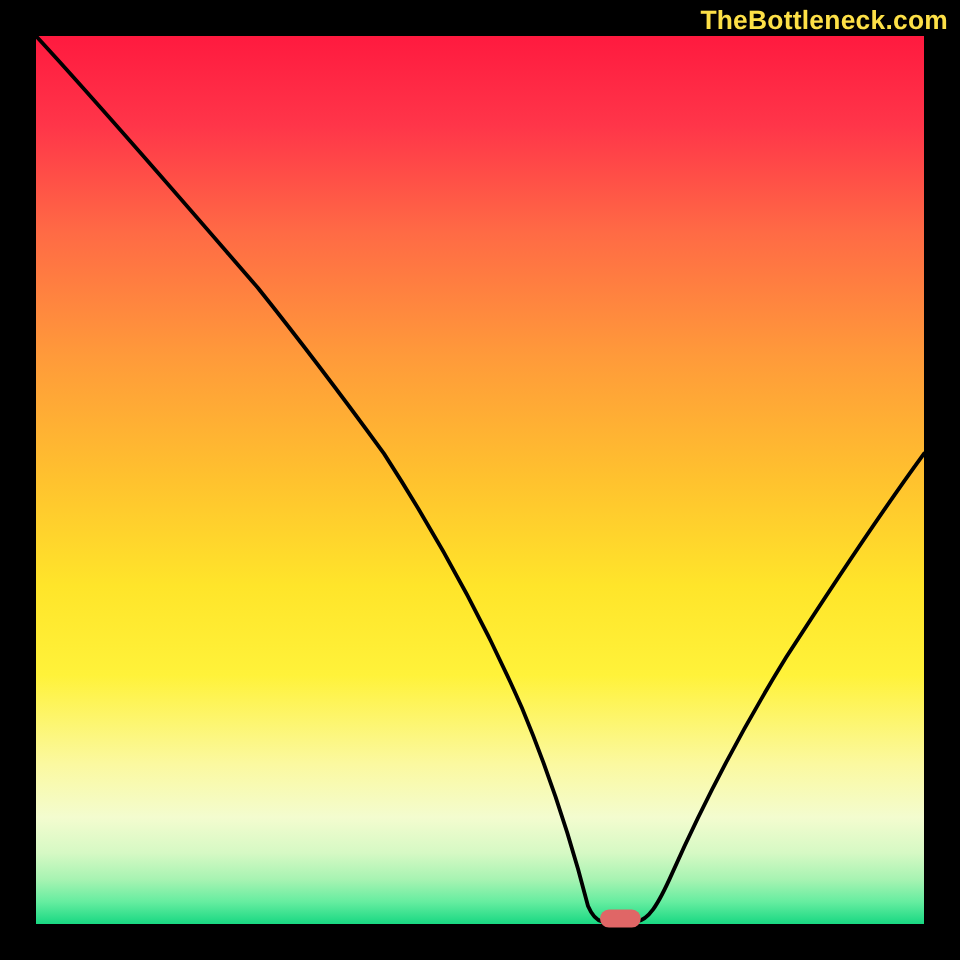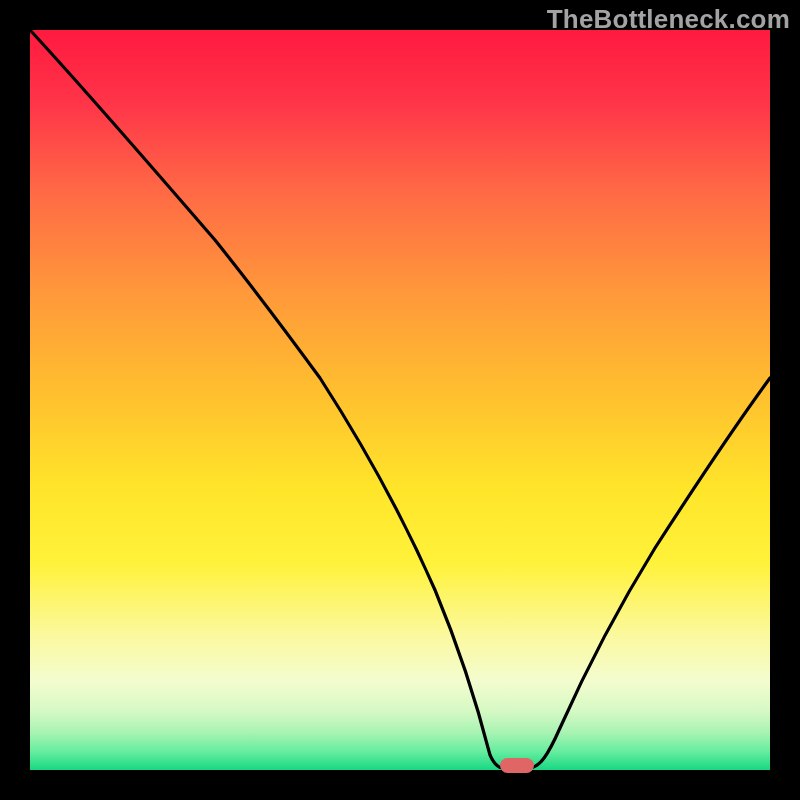--- a/index.html
+++ b/index.html
@@ -16,23 +16,23 @@
     top: 0;
     width: 800px;
     height: 800px;
     background: #000;
   }
   .watermark {
     position: absolute;
     top: 4px;
     right: 10px;
     font-family: Arial, Helvetica, sans-serif;
-    font-size: 26px;
+    font-size: 22px;
     font-weight: 600;
-    color: #a3a3a3;
+    color: #fde047;
     letter-spacing: 0.2px;
   }
   svg {
     display: block;
   }
 </style>
 </head>
 <body>
 
 <div class="frame">

